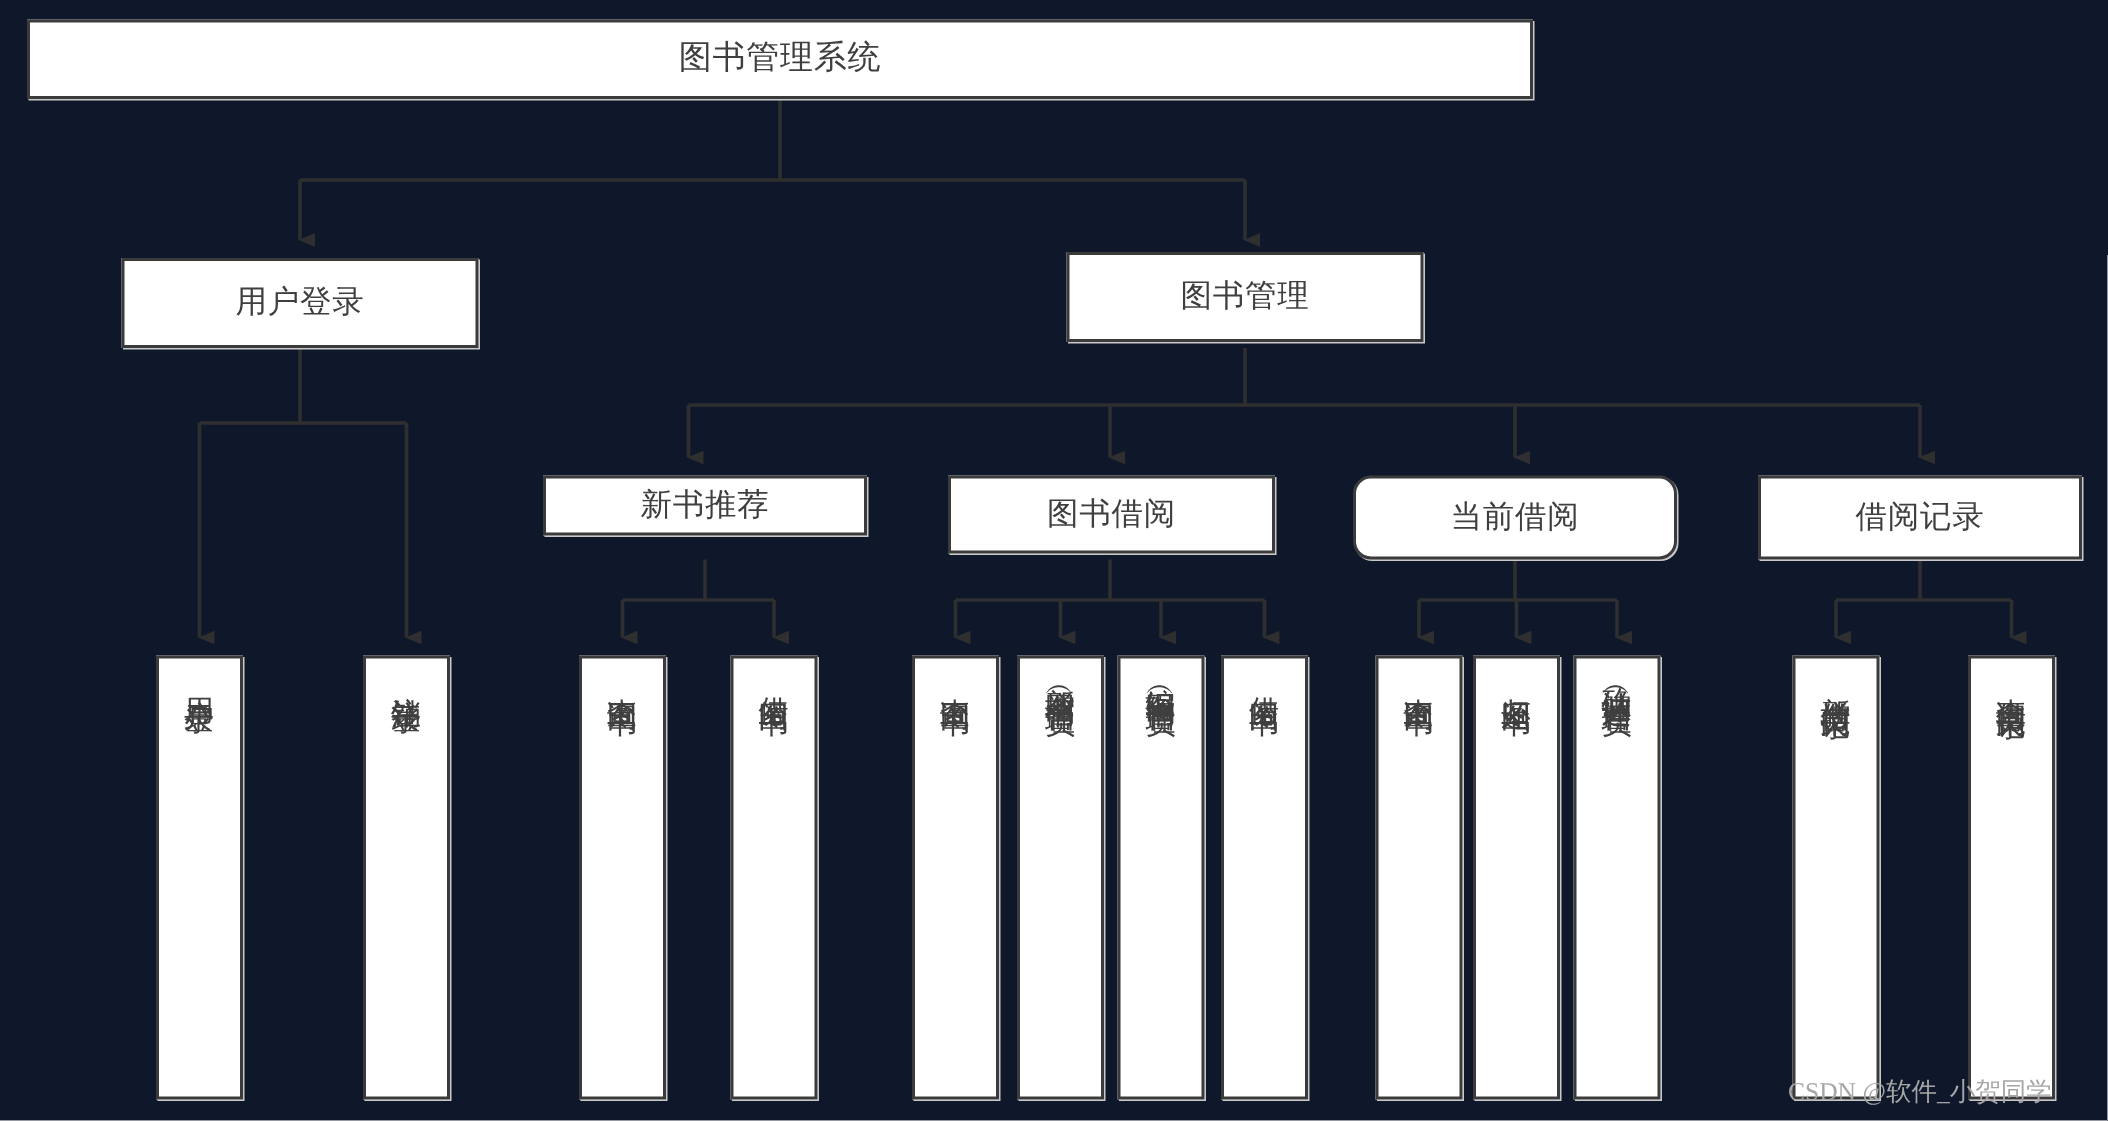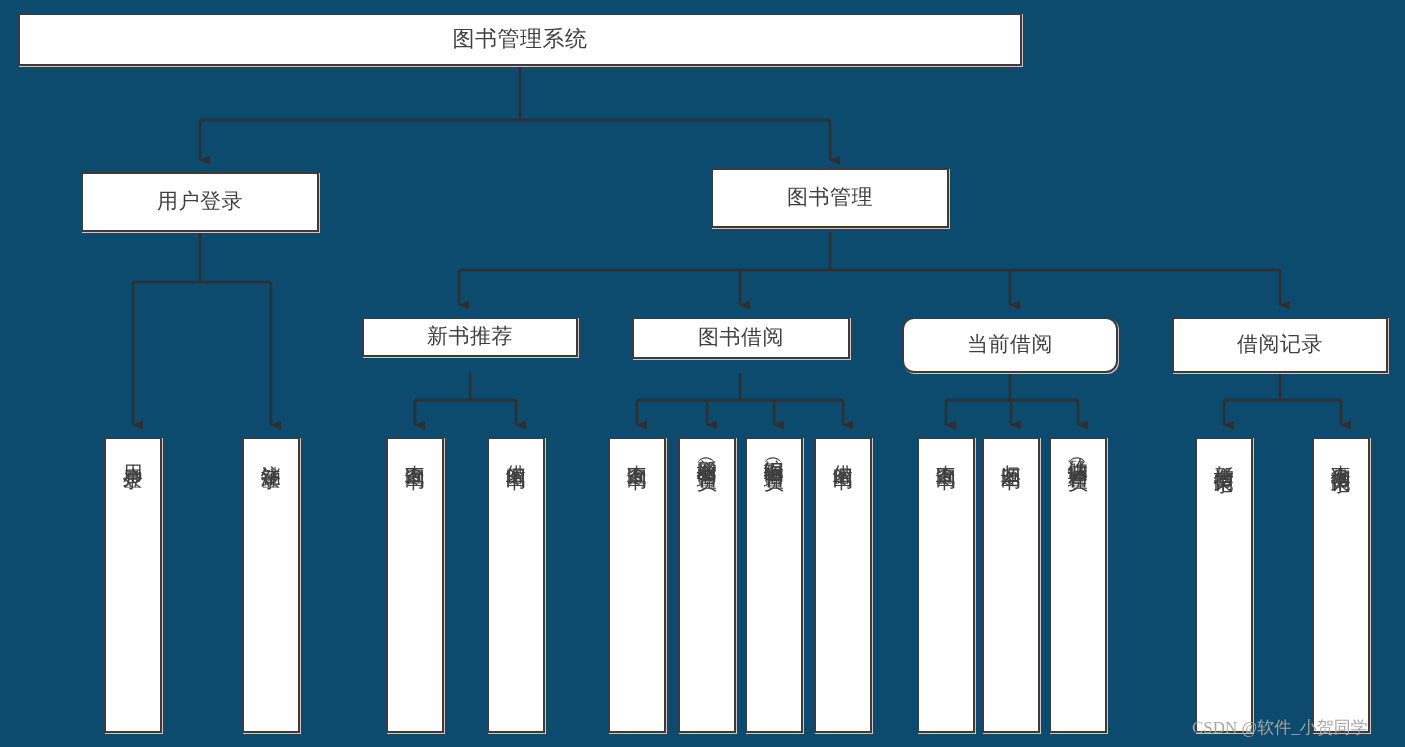--- a/index.html
+++ b/index.html
@@ -10,21 +10,21 @@
   }
   body {
     font-family: "DejaVu Sans", "Liberation Sans", sans-serif;
     color: #3a3a3a;
   }
   #diagram-root {
     position: relative;
     width: 1405px;
     height: 747px;
     overflow: hidden;
-    background: #0c4a6e;
+    background: #0f172a;
   }
   #edge-layer {
     position: absolute;
     left: 0;
     top: 0;
     width: 1405px;
     height: 747px;
     pointer-events: none;
   }
   .node {
@@ -172,21 +172,21 @@
   <div class="node horizontal" style="left:362px; top:317px; width:216px; height:40px;">
     <span class="node-label">新书推荐</span>
   </div>
   <div class="node leaf" style="left:386px; top:437px; width:58px; height:296px;">
     <span class="node-label">查询图书</span>
   </div>
   <div class="node leaf" style="left:487px; top:437px; width:58px; height:296px;">
     <span class="node-label">借阅图书</span>
   </div>
 
-  <div class="node horizontal" style="left:632px; top:317px; width:218px; height:42px;">
+  <div class="node horizontal" style="left:632px; top:317px; width:218px; height:52px;">
     <span class="node-label">图书借阅</span>
   </div>
   <div class="node leaf" style="left:608px; top:437px; width:58px; height:296px;">
     <span class="node-label">查询图书</span>
   </div>
   <div class="node leaf tall" style="left:678px; top:437px; width:58px; height:296px; padding-top:4px;">
     <span class="node-label">新增图书（管理员）</span>
   </div>
   <div class="node leaf tall" style="left:745px; top:437px; width:58px; height:296px; padding-top:4px;">
     <span class="node-label">编辑图书（管理员）</span>

